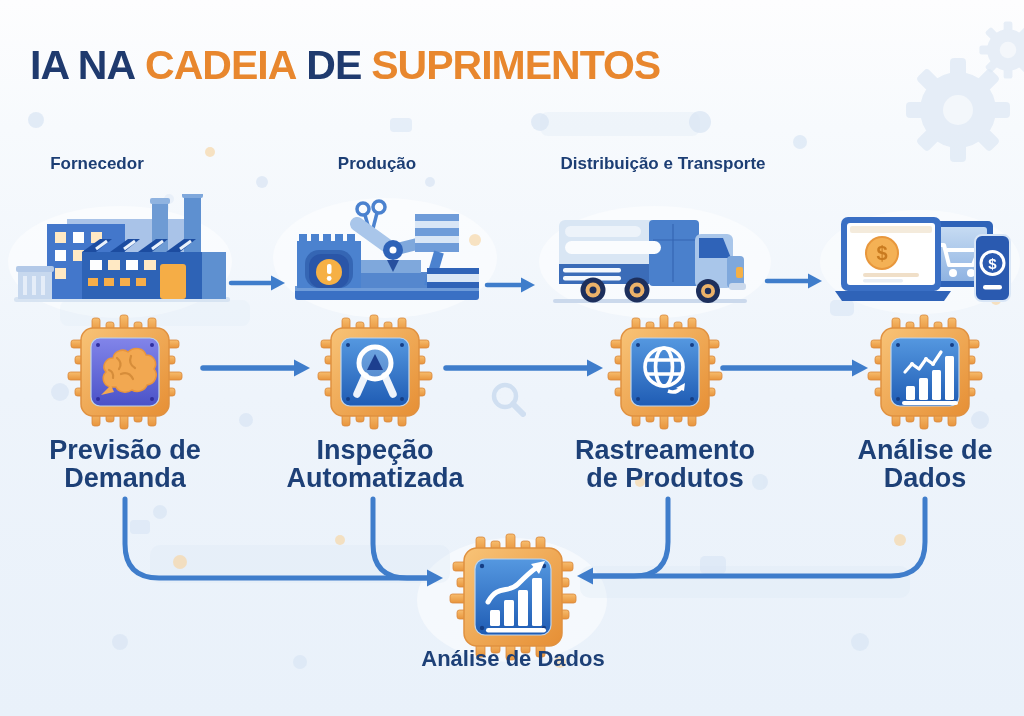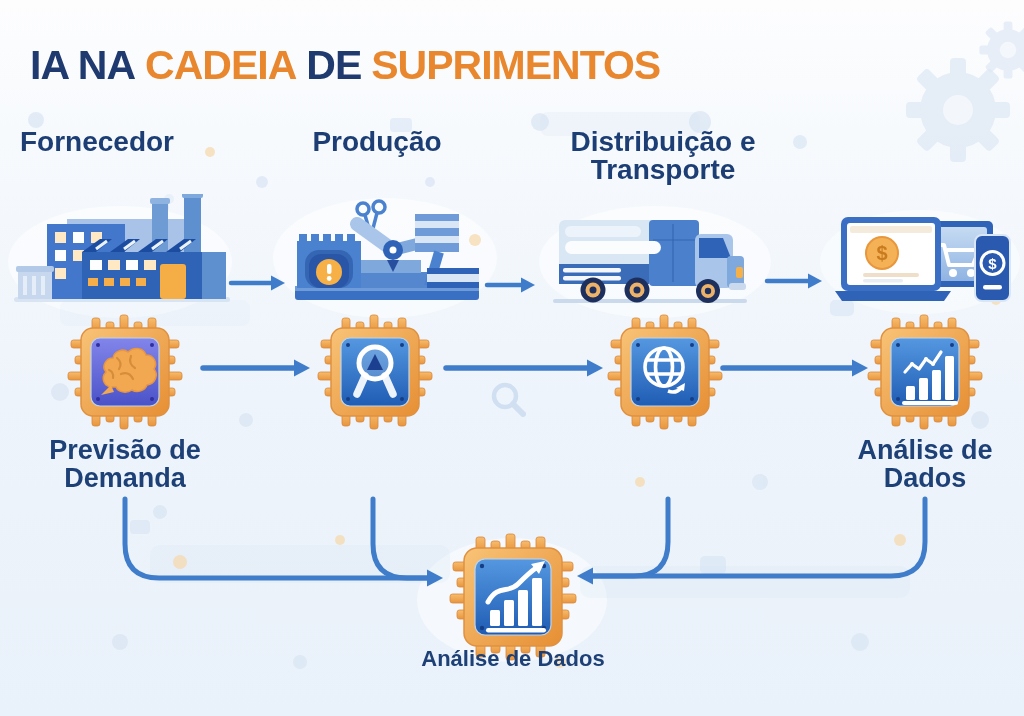--- a/index.html
+++ b/index.html
@@ -9,21 +9,21 @@
     background:linear-gradient(180deg,#fdfdfe 0%,#f7fafd 18%,#eef4fb 55%,#e9f1fa 100%);
   }
   .abs{position:absolute;}
   svg{display:block;}
   
   #title{left:30px;top:42px;font-size:41px;font-weight:800;letter-spacing:-1px;white-space:nowrap;z-index:5;}
   #title .navy{color:#1f3a6e;}
   #title .orange{color:#e8872e;margin-top:25px;}
   #title span{margin-right:10px;}
   
-  .stage-label{top:128px;font-size:28px;font-weight:700;color:#1c3e74;text-align:center;line-height:28px;z-index:5;}
+  .stage-label{top:150px;font-size:17px;font-weight:700;color:#1c3e74;text-align:center;line-height:28px;z-index:5;}
   
   .ai-label{top:436px;font-size:27px;font-weight:700;color:#1d4077;text-align:center;line-height:28px;z-index:5;}
   .center-label{top:646px;font-size:22px;font-weight:700;color:#1d4077;text-align:center;z-index:5;}
   .layer0{left:0;top:0;z-index:0;}
   .layer1{left:0;top:0;z-index:1;}
   .icon-layer{z-index:2;}
 </style>
 </head>
 <body>
 
@@ -523,17 +523,19 @@
         <rect x="58" y="70" width="10" height="26" rx="1.5"></rect>
       <rect x="72" y="60" width="10" height="36" rx="1.5"></rect>
         <rect x="86" y="48" width="10" height="48" rx="1.5"></rect>
       <rect x="40" y="98" width="60" height="4.5" rx="2.25"></rect>
     </g>
     <path d="M42,72 C52,54 62,64 72,54 C78,48 84,42 90,38" fill="none" stroke="#ffffff" stroke-width="5" stroke-linecap="round"></path>
     <polygon points="99,31 85,34 93,44" fill="#ffffff"></polygon>
   </svg>
 
   <div class="abs ai-label" style="left:40px;width:170px;">Previsão de Demanda</div>
+  <div class="abs ai-label" style="left:285px;width:180px;">Inspeção Automatizada</div>
+  <div class="abs ai-label" style="left:570px;width:190px;">Rastreamento de Produtos</div>
   <div class="abs ai-label" style="left:855px;width:140px;">Análise de Dados</div>
 
   <div class="abs center-label" style="left:403px;width:220px;">Análise de Dados</div>
 
 </div>
 
 </body></html>

